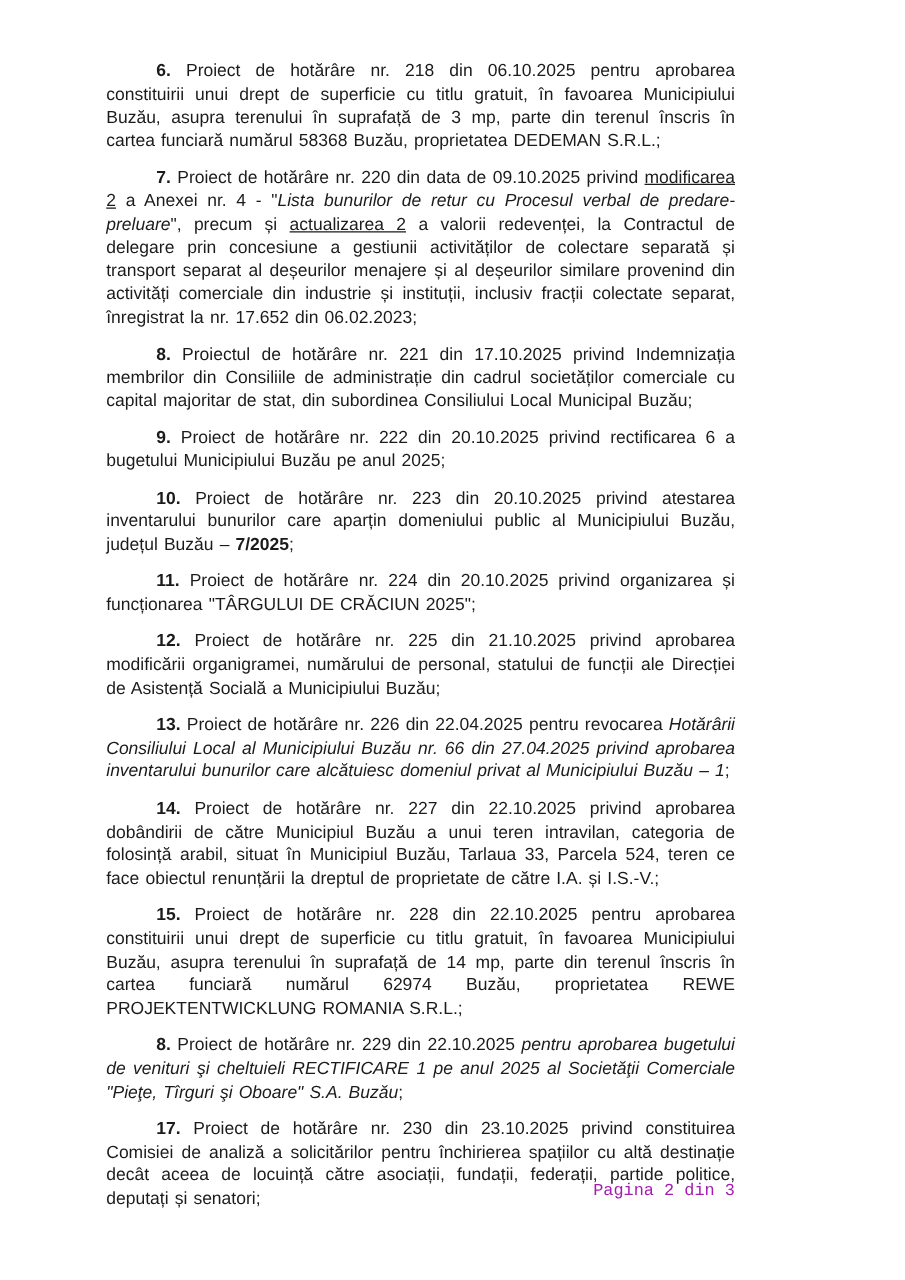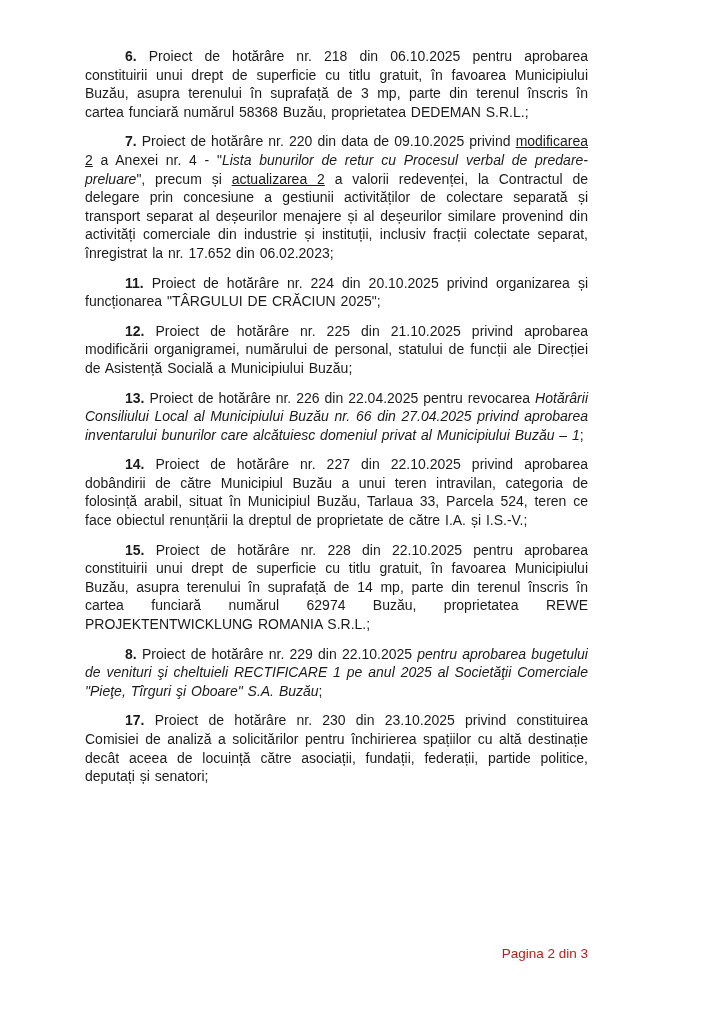--- a/index.html
+++ b/index.html
@@ -28,30 +28,34 @@
   }
   .b { font-weight: bold; }
   .i { font-style: italic; }
   .u { text-decoration: underline; }
   .footer {
     position: absolute;
     top: 946px;
     right: 84px;
     font-size: 13.5px;
     line-height: 16px;
-    color: #b91c1c;
+    color: #a21caf;
+    font-family: Liberation Mono, monospace;
   }
 </style>
 </head>
 <body>
 
 <div class="page">
   <div class="doc" id="doc-body">
       <p class="para"><span class="b">6.</span><span> Proiect de hotărâre nr. 218 din 06.10.2025 pentru aprobarea constituirii unui drept de superficie cu titlu gratuit, în favoarea Municipiului Buzău, asupra terenului în suprafață de 3 mp, parte din terenul înscris în cartea funciară numărul 58368 Buzău, proprietatea DEDEMAN S.R.L.;</span></p>
       <p class="para"><span class="b">7.</span><span> Proiect de hotărâre nr. 220 din data de 09.10.2025 privind </span><span class="u">modificarea 2</span><span> a Anexei nr. 4 - "</span><span class="i">Lista bunurilor de retur cu Procesul verbal de predare-preluare</span><span>", precum și </span><span class="u">actualizarea 2</span><span> a valorii redevenței, la Contractul de delegare prin concesiune a gestiunii activităților de colectare separată și transport separat al deșeurilor menajere și al deșeurilor similare provenind din activități comerciale din industrie și instituții, inclusiv fracții colectate separat, înregistrat la nr. 17.652 din 06.02.2023;</span></p>
+      <p class="para"><span class="b">8.</span><span> Proiectul de hotărâre nr. 221 din 17.10.2025 privind Indemnizația membrilor din Consiliile de administrație din cadrul societăților comerciale cu capital majoritar de stat, din subordinea Consiliului Local Municipal Buzău;</span></p>
+      <p class="para"><span class="b">9.</span><span> Proiect de hotărâre nr. 222 din 20.10.2025 privind rectificarea 6 a bugetului Municipiului Buzău pe anul 2025;</span></p>
+      <p class="para"><span class="b">10.</span><span> Proiect de hotărâre nr. 223 din 20.10.2025 privind atestarea inventarului bunurilor care aparțin domeniului public al Municipiului Buzău, județul Buzău – </span><span class="b">7/2025</span><span>;</span></p>
       <p class="para"><span class="b">11.</span><span> Proiect de hotărâre nr. 224 din 20.10.2025 privind organizarea și funcționarea "TÂRGULUI DE CRĂCIUN 2025";</span></p>
       <p class="para"><span class="b">12.</span><span> Proiect de hotărâre nr. 225 din 21.10.2025 privind aprobarea modificării organigramei, numărului de personal, statului de funcții ale Direcției de Asistență Socială a Municipiului Buzău;</span></p>
       <p class="para"><span class="b">13.</span><span> Proiect de hotărâre nr. 226 din 22.04.2025 pentru revocarea </span><span class="i">Hotărârii Consiliului Local al Municipiului Buzău nr. 66 din 27.04.2025 privind aprobarea inventarului bunurilor care alcătuiesc domeniul privat al Municipiului Buzău – 1</span><span>;</span></p>
       <p class="para"><span class="b">14.</span><span> Proiect de hotărâre nr. 227 din 22.10.2025 privind aprobarea dobândirii de către Municipiul Buzău a unui teren intravilan, categoria de folosință arabil, situat în Municipiul Buzău, Tarlaua 33, Parcela 524, teren ce face obiectul renunțării la dreptul de proprietate de către I.A. și I.S.-V.;</span></p>
       <p class="para"><span class="b">15.</span><span> Proiect de hotărâre nr. 228 din 22.10.2025 pentru aprobarea constituirii unui drept de superficie cu titlu gratuit, în favoarea Municipiului Buzău, asupra terenului în suprafață de 14 mp, parte din terenul înscris în cartea funciară numărul 62974 Buzău, proprietatea REWE PROJEKTENTWICKLUNG ROMANIA S.R.L.;</span></p>
       <p class="para"><span class="b">8.</span><span> Proiect de hotărâre nr. 229 din 22.10.2025 </span><span class="i">pentru aprobarea bugetului de venituri şi cheltuieli RECTIFICARE 1 pe anul 2025 al Societăţii Comerciale "Pieţe, Tîrguri şi Oboare" S.A. Buzău</span><span>;</span></p>
       <p class="para"><span class="b">17.</span><span> Proiect de hotărâre nr. 230 din 23.10.2025 privind constituirea Comisiei de analiză a solicitărilor  pentru închirierea spațiilor cu altă destinație decât aceea de locuință către asociații, fundații, federații, partide politice, deputați și senatori;</span></p>
     </div>
   <div class="footer">Pagina 2 din 3</div>
 </div>

